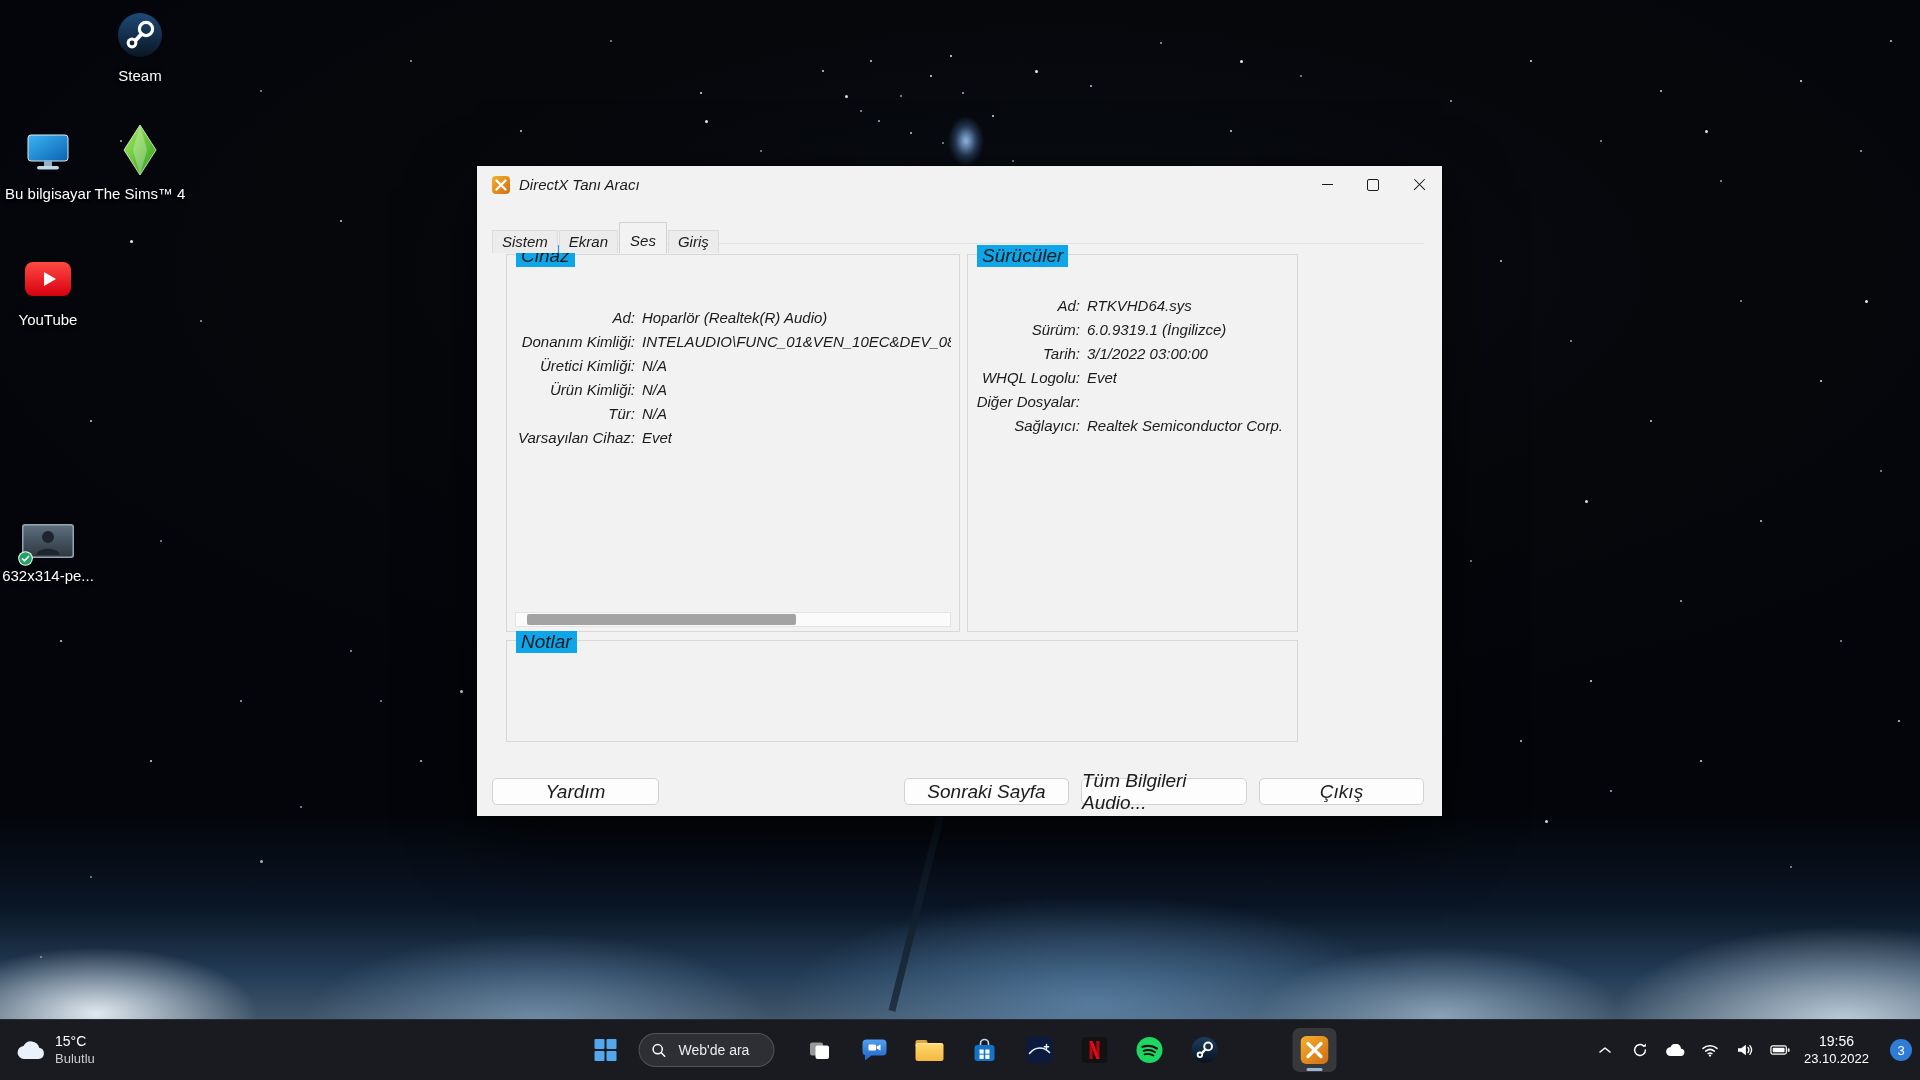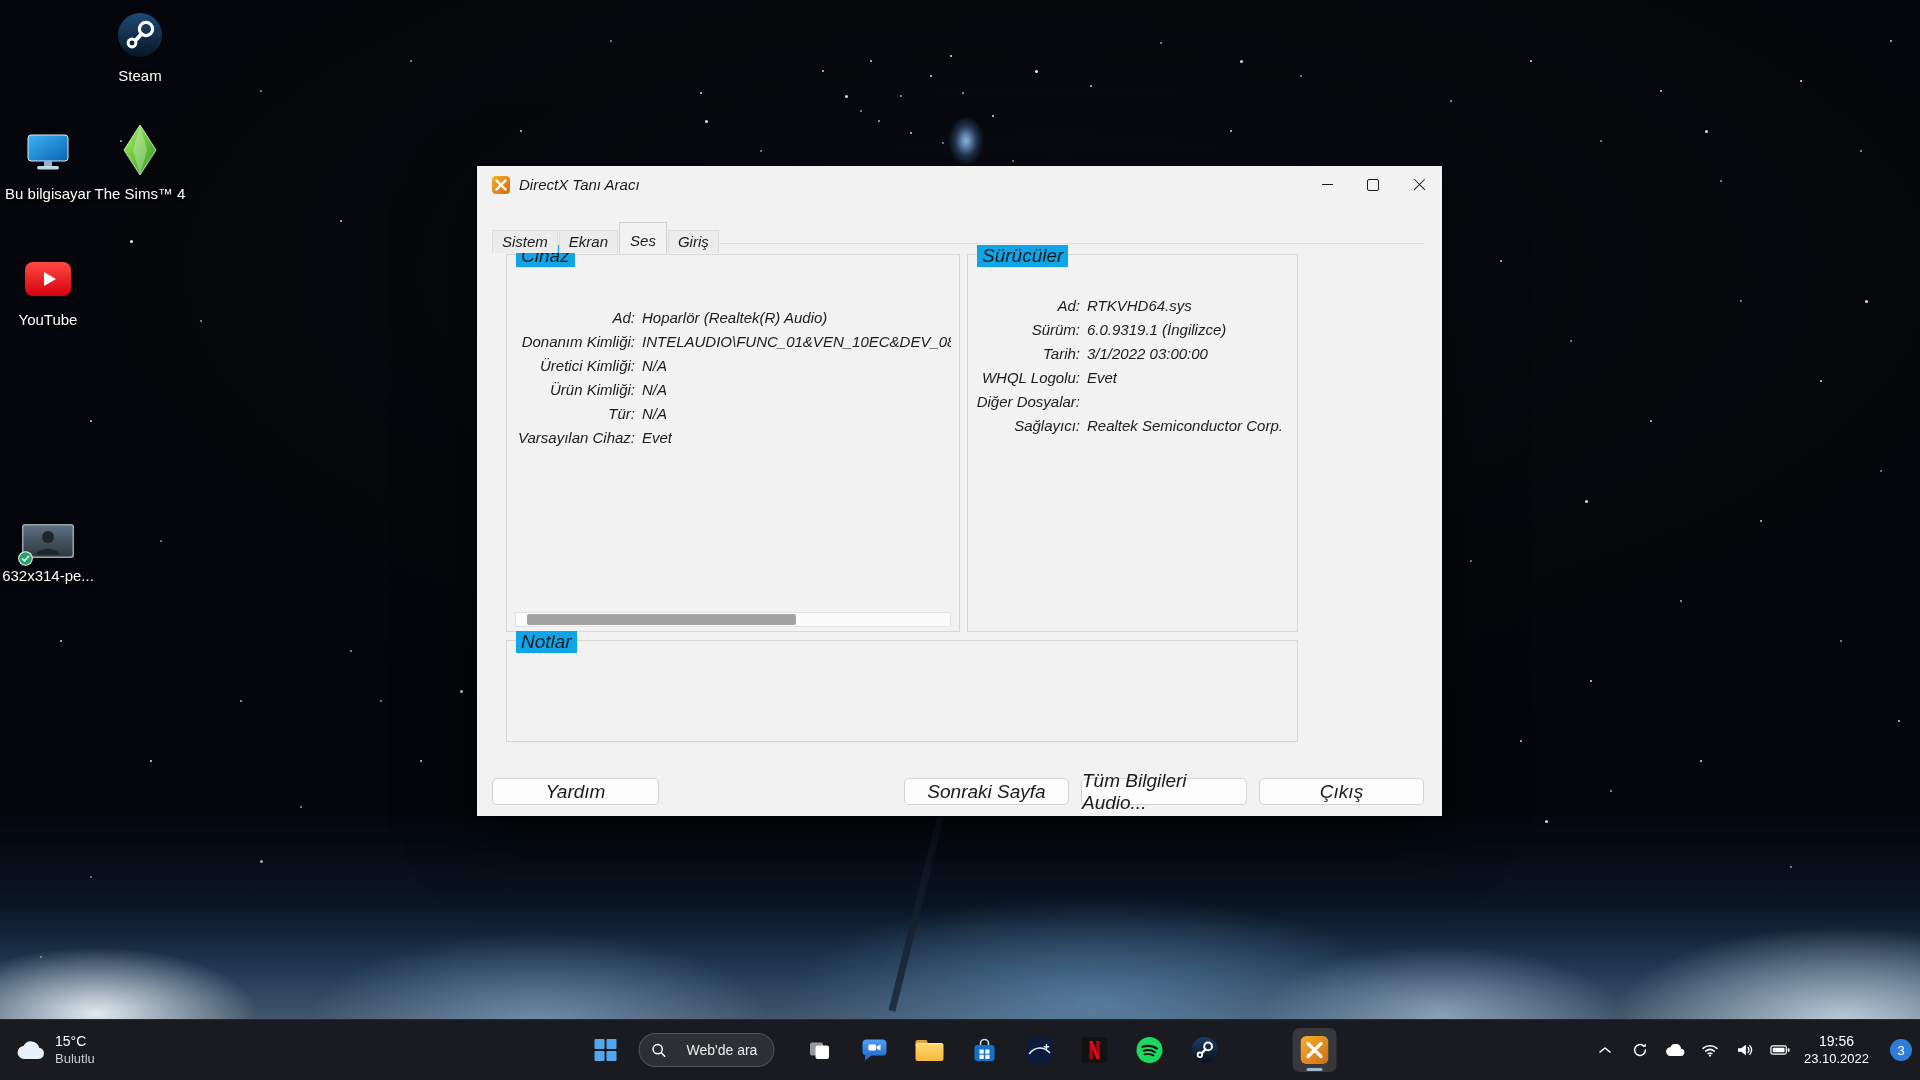--- a/index.html
+++ b/index.html
@@ -97,21 +97,21 @@
   .taskbar{position:absolute;left:0;right:0;bottom:0;height:60px;background:rgba(26,28,33,.97);
     border-top:1px solid rgba(255,255,255,.05);color:#fff;}
   .weather{position:absolute;left:4px;top:0;height:60px;display:flex;align-items:center;gap:9px;padding:0 12px;border-radius:6px;}
   .weather .wtxt{font-size:14px;line-height:1.25;}
   .weather .cond{color:#c9cdd2;font-size:13px;}
   .centerIcons{position:absolute;left:50%;top:0;transform:translateX(-50%);height:60px;display:flex;align-items:center;gap:11px;}
   .tico{width:44px;height:44px;border-radius:7px;display:flex;align-items:center;justify-content:center;position:relative;}
   .tico.active{background:rgba(255,255,255,.13);}
   .tico.active::after{content:"";position:absolute;bottom:1px;left:50%;transform:translateX(-50%);width:16px;height:3px;border-radius:2px;background:#9db6cf;}
   .searchpill{height:34px;width:136px;border-radius:17px;background:rgba(255,255,255,.09);border:1px solid rgba(255,255,255,.18);
-    display:flex;align-items:center;gap:20px;padding:0 12px;box-sizing:border-box;margin-right:12px;}
+    display:flex;align-items:center;gap:12px;padding:0 12px;box-sizing:border-box;margin-right:12px;}
   .searchpill .stxt{font-size:14px;color:#ececec;white-space:nowrap;}
   .startgrid{display:grid;grid-template-columns:10px 10px;grid-template-rows:10px 10px;gap:2px;}
   .startgrid i{background:#53a7ee;border-radius:1px;}
   .tray{position:absolute;right:8px;top:0;height:60px;display:flex;align-items:center;gap:13px;}
   .trayico{display:flex;align-items:center;justify-content:center;width:22px;height:30px;}
   .clock{display:flex;flex-direction:column;align-items:center;line-height:1.3;margin-left:0;}
   .clock .t{font-size:14px;} .clock .d{font-size:13px;}
   .badge{width:22px;height:22px;border-radius:50%;background:#2f7cd6;color:#fff;font-size:13px;
     display:flex;align-items:center;justify-content:center;margin-left:8px;}
 

